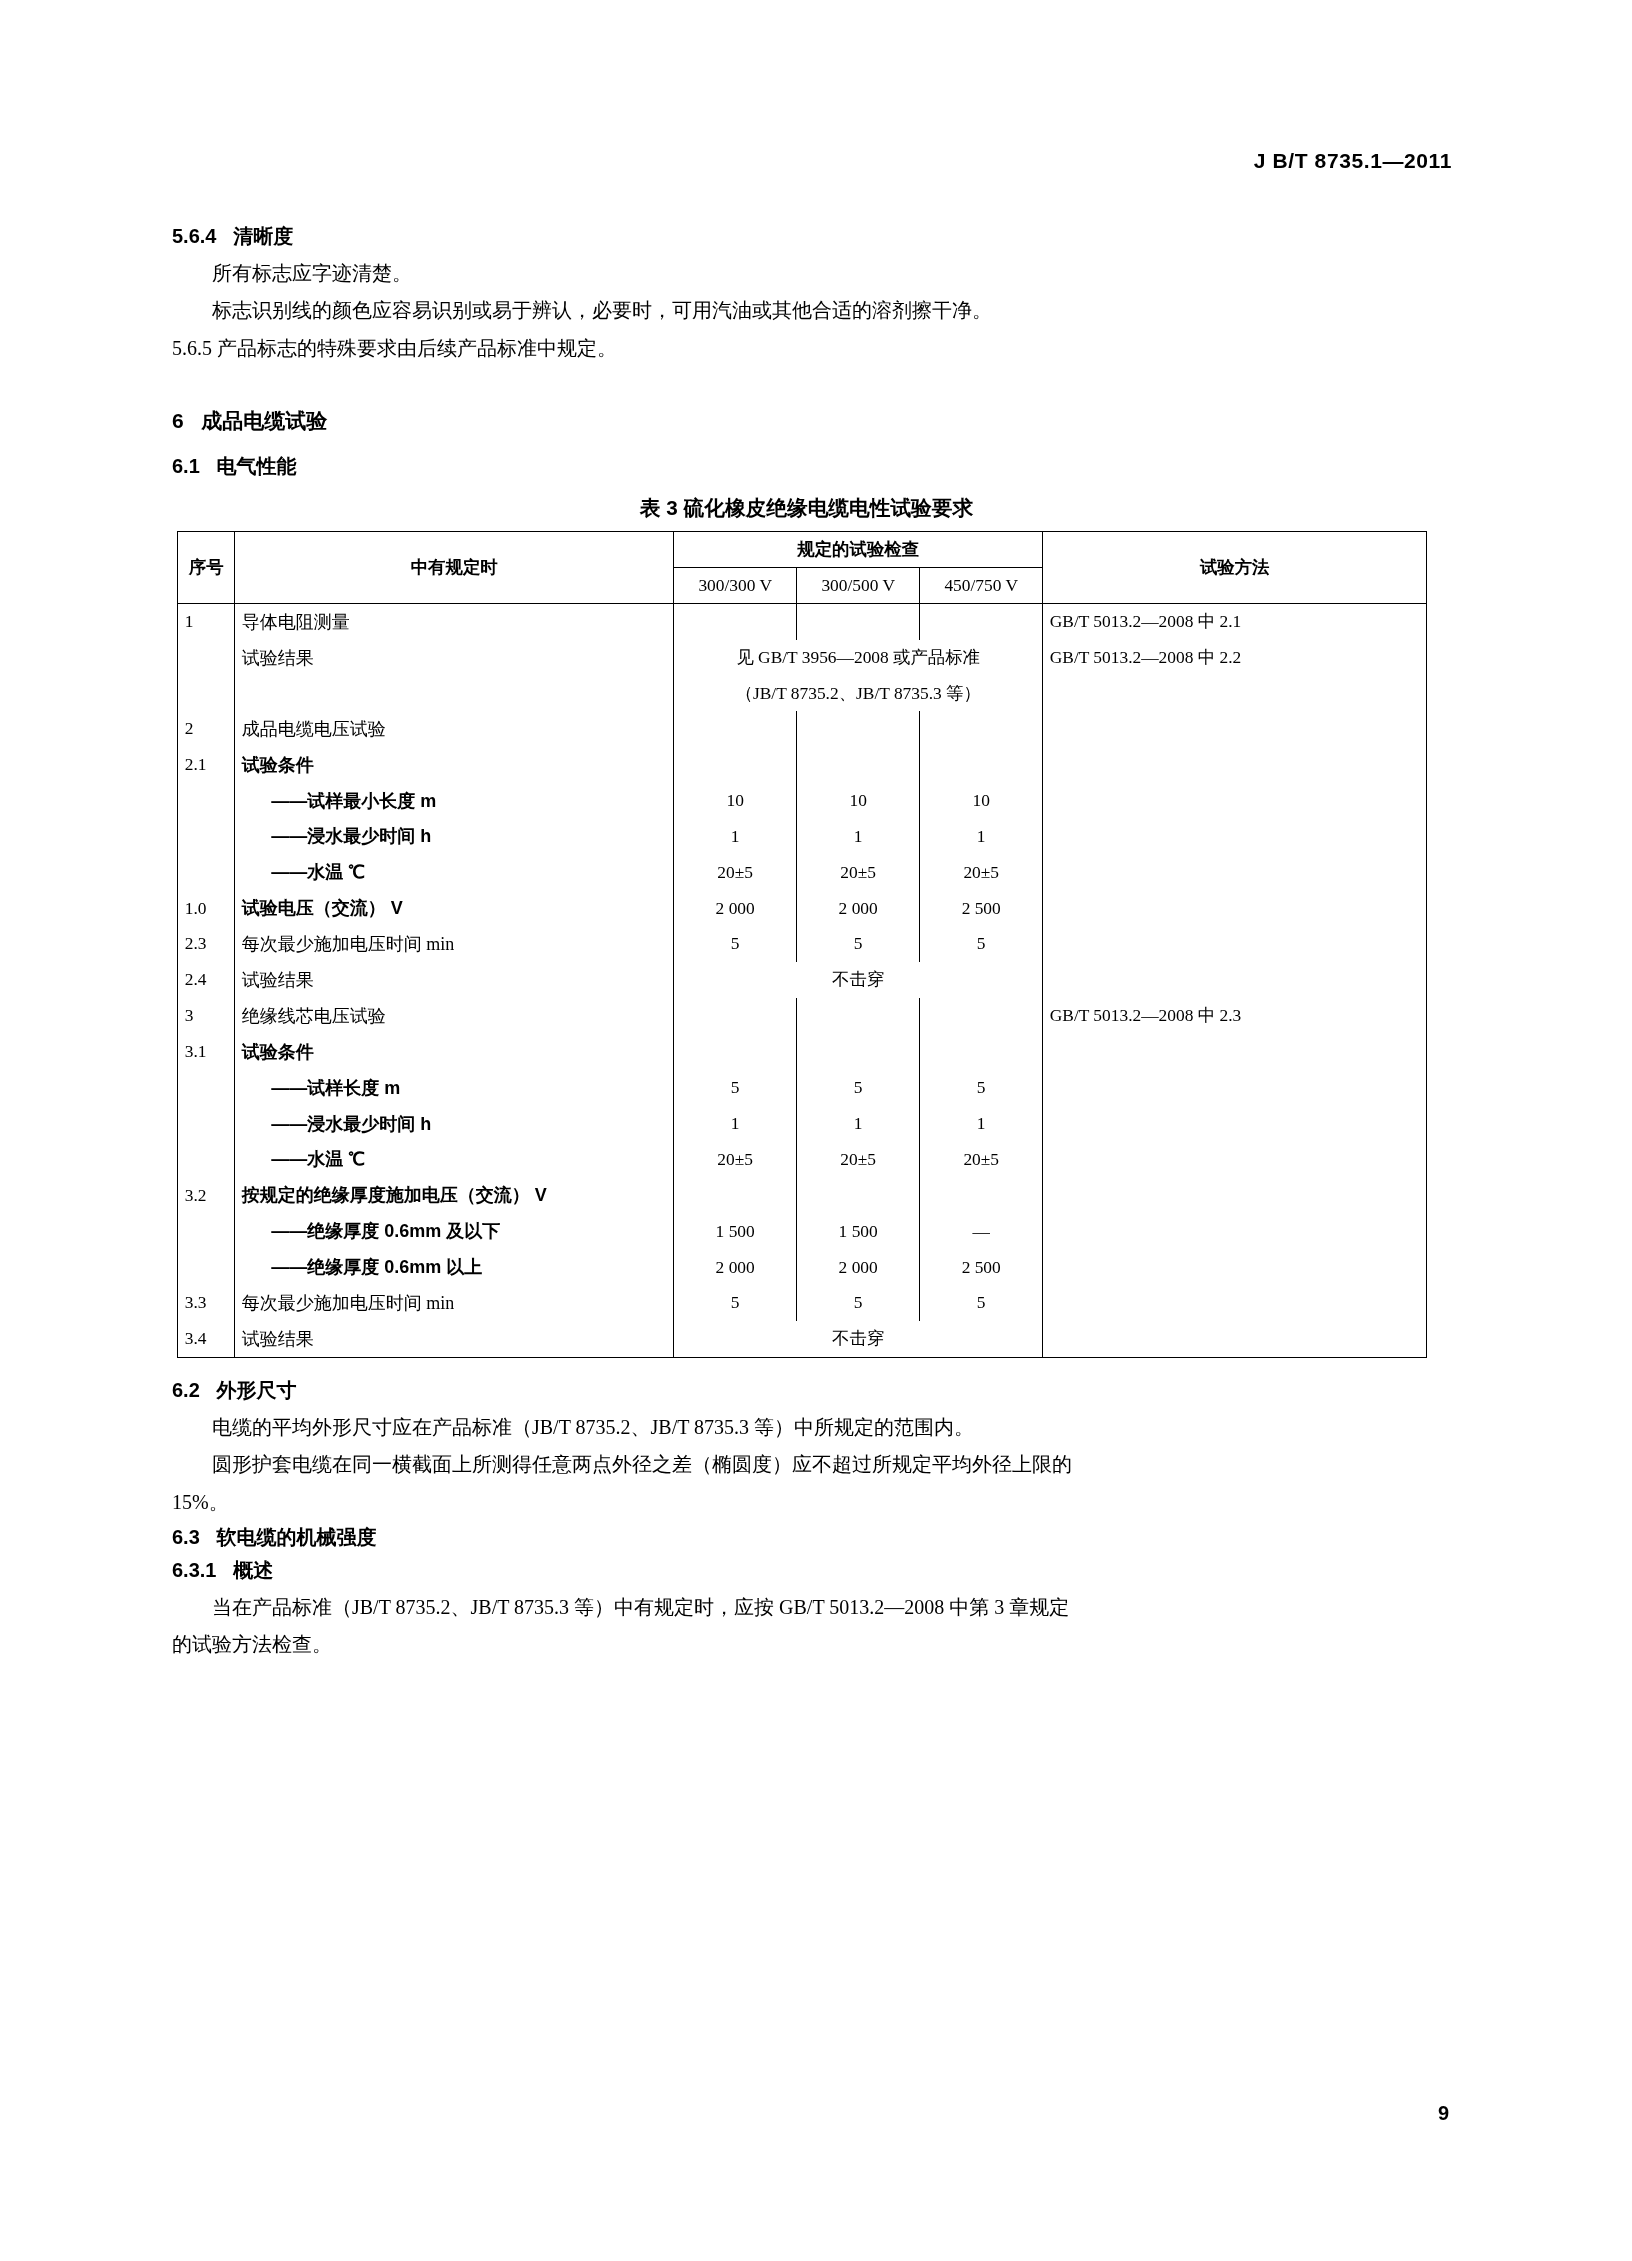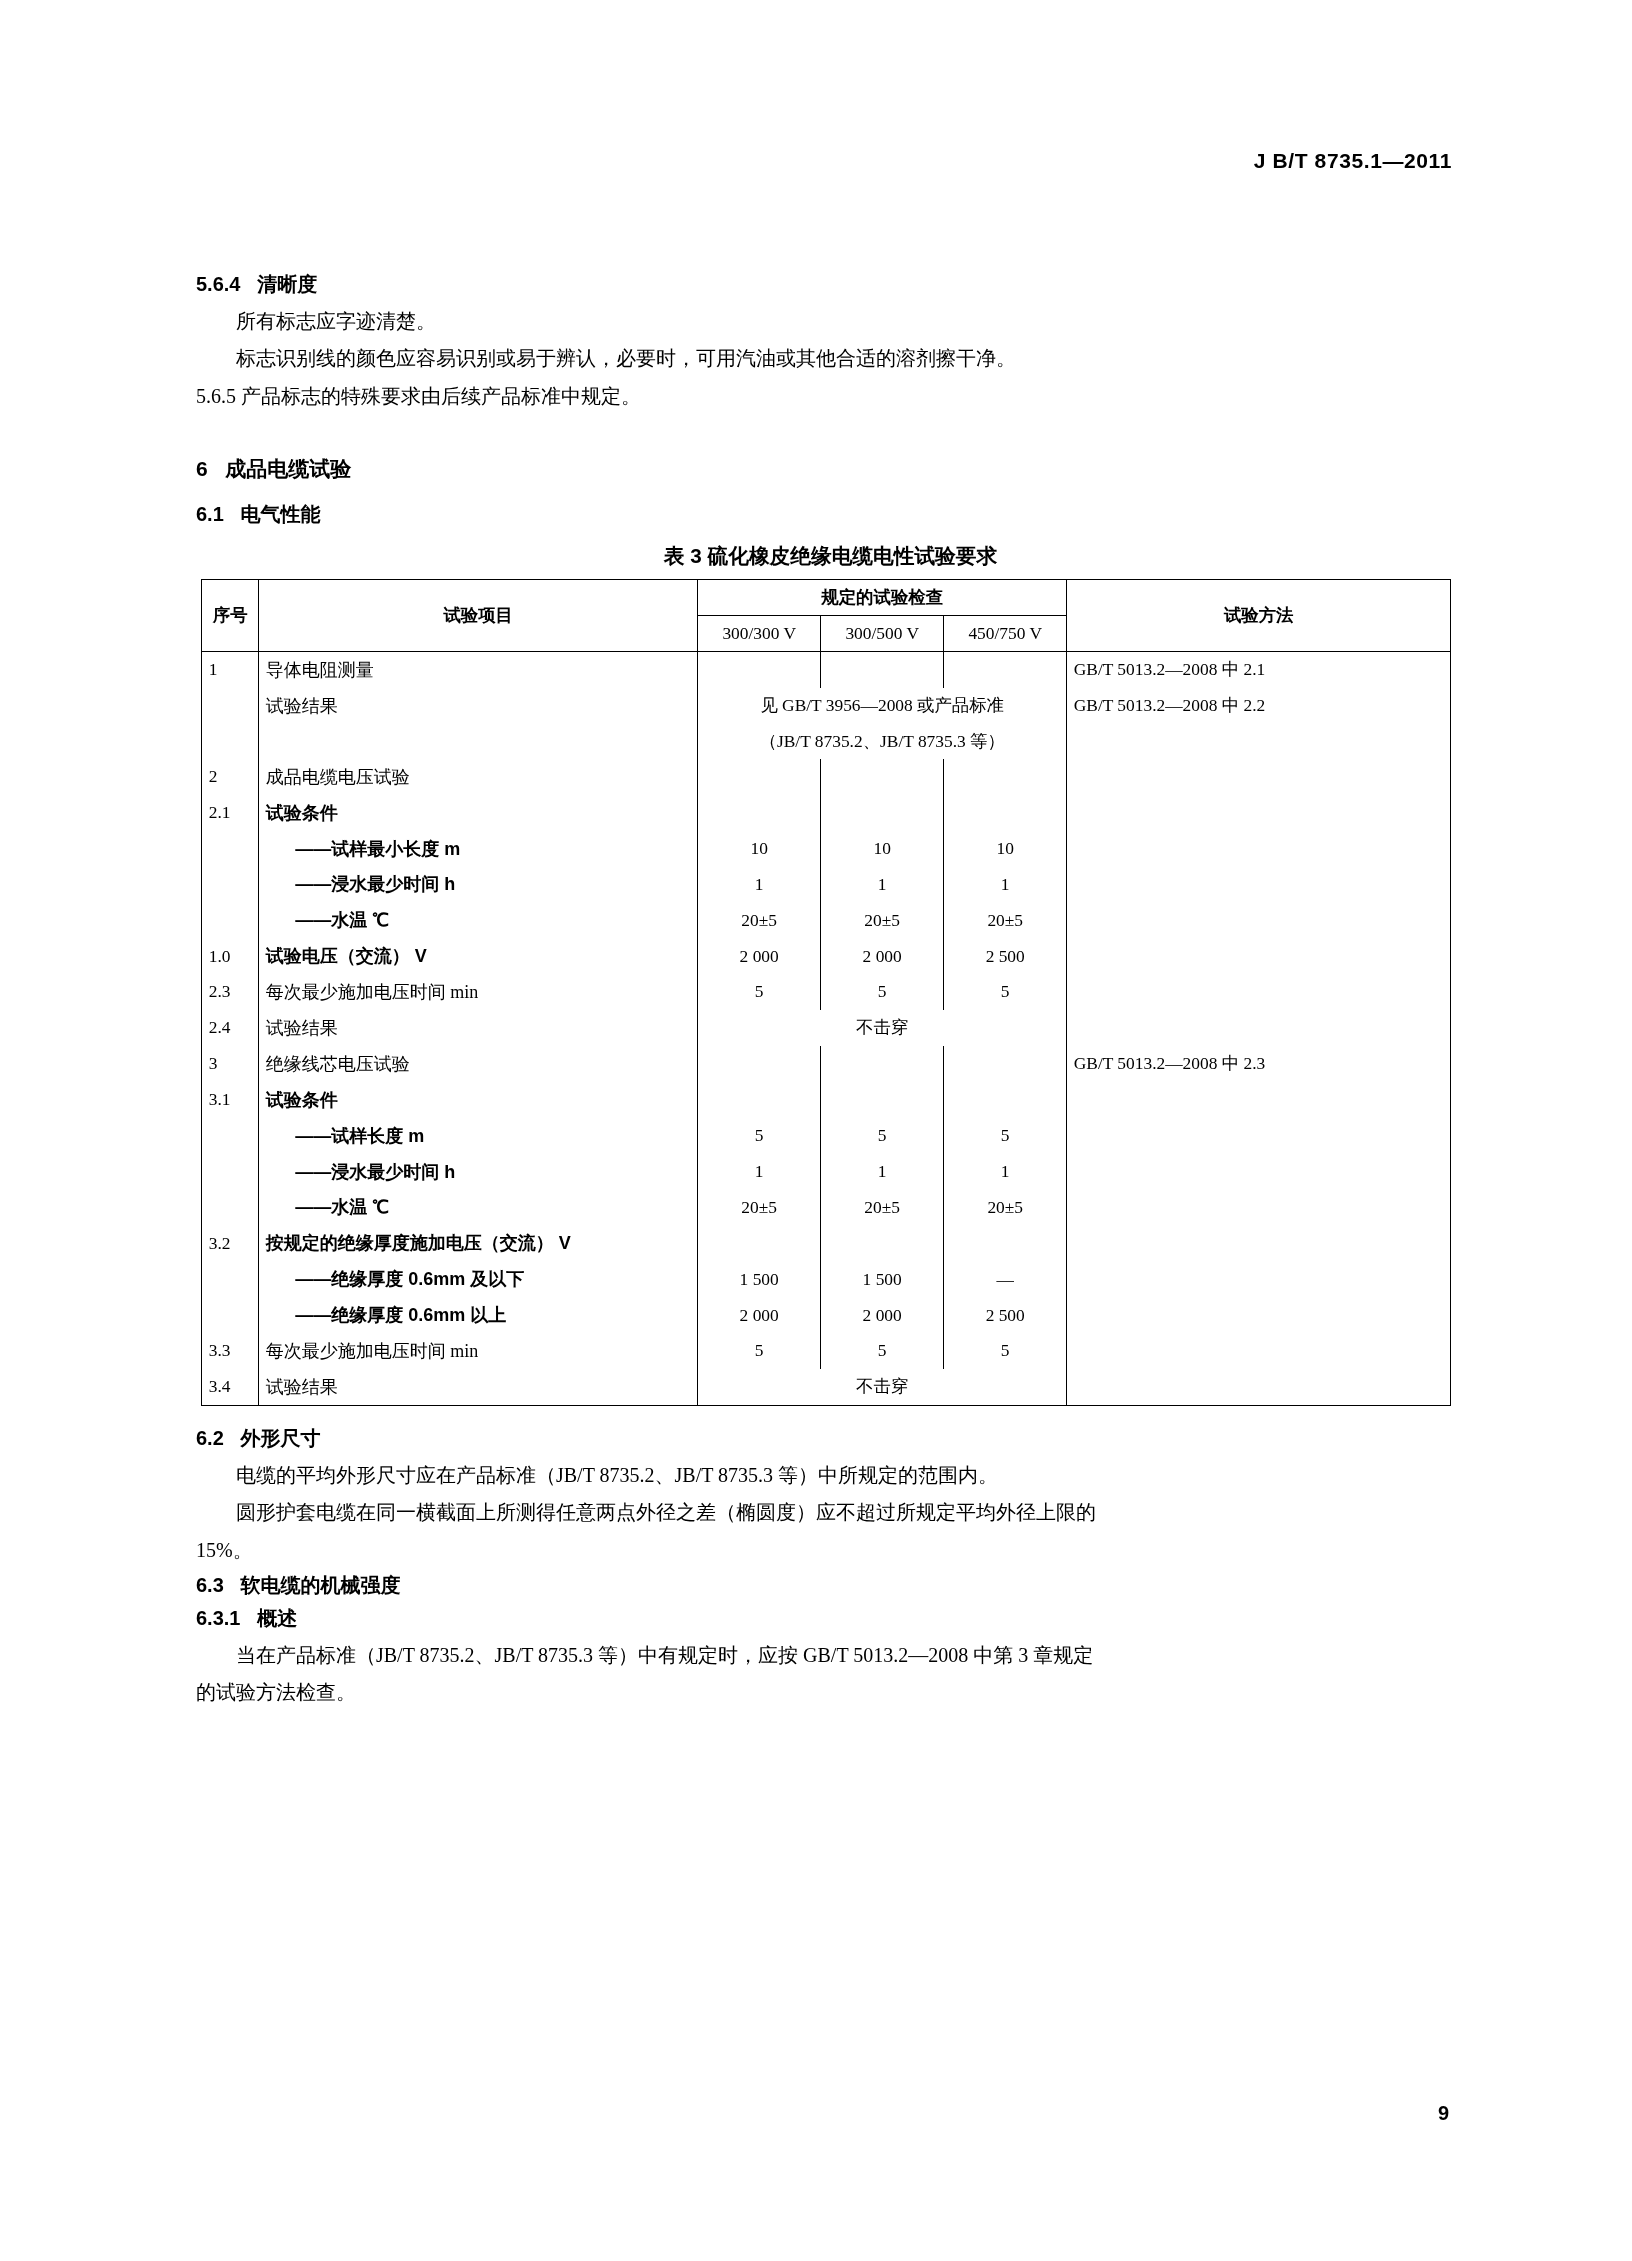--- a/index.html
+++ b/index.html
@@ -25,24 +25,23 @@
     position: absolute;
     top: 149px;
     right: 181px;
     font-family: "Liberation Sans", sans-serif;
     font-weight: bold;
     font-size: 21px;
     letter-spacing: 0.6px;
   }
   .content {
     position: absolute;
-    left: 196px;
+    left: 172px;
     top: 223px;
     width: 1269px;
-    margin-top: 48px;
   }
   .sec-head {
     font-family: "Liberation Sans", sans-serif;
     font-weight: bold;
     font-size: 20px;
     margin: 0 0 6.5px 0;
     white-space: pre;
   }
   .sec-head.big {
     font-size: 21px;
@@ -139,21 +138,21 @@
         <col style="width:123px">
         <col style="width:123px">
         <col style="width:384px">
       </colgroup>
       <tbody>
         <tr>
           <td rowspan="2" class="c-center">
               <div class="cell c-center bold-s">序号</div>
             </td>
           <td rowspan="2" class="c-center">
-              <div class="cell c-center bold-s">试验项目</div>
+              <div class="cell c-center bold-s">中有规定时</div>
             </td>
           <td colspan="3" class="c-center">
               <div class="cell c-center bold-s">规定的试验检查</div>
             </td>
           <td rowspan="2" class="c-center">
               <div class="cell c-center bold-s">试验方法</div>
             </td>
         </tr>
         <tr>
           <td class="c-center">

